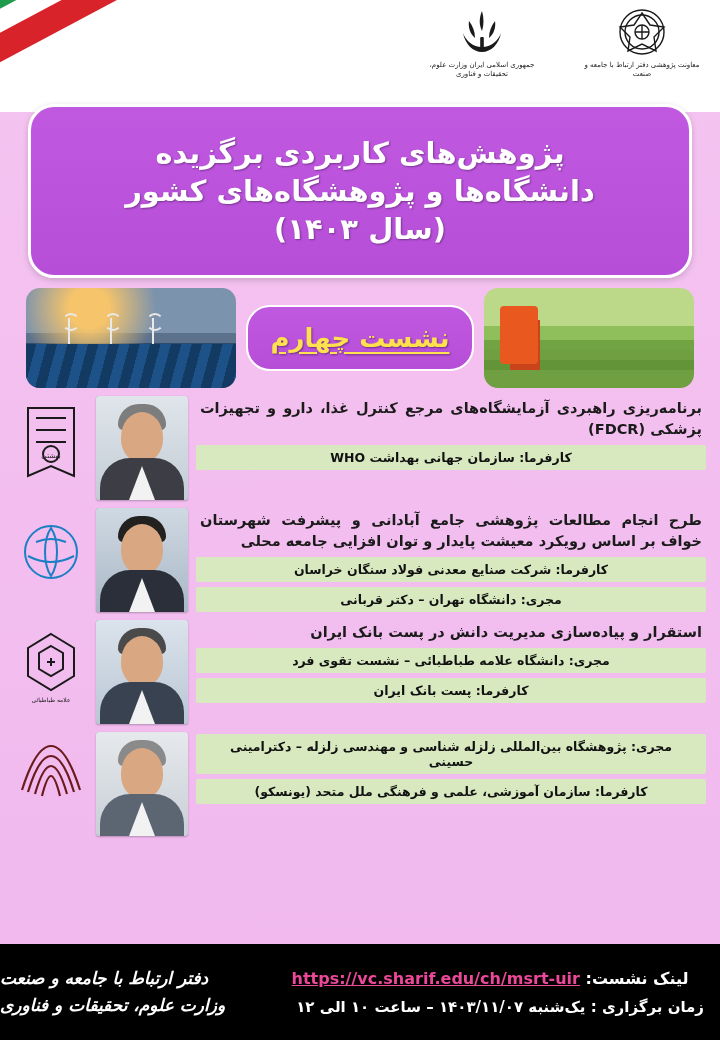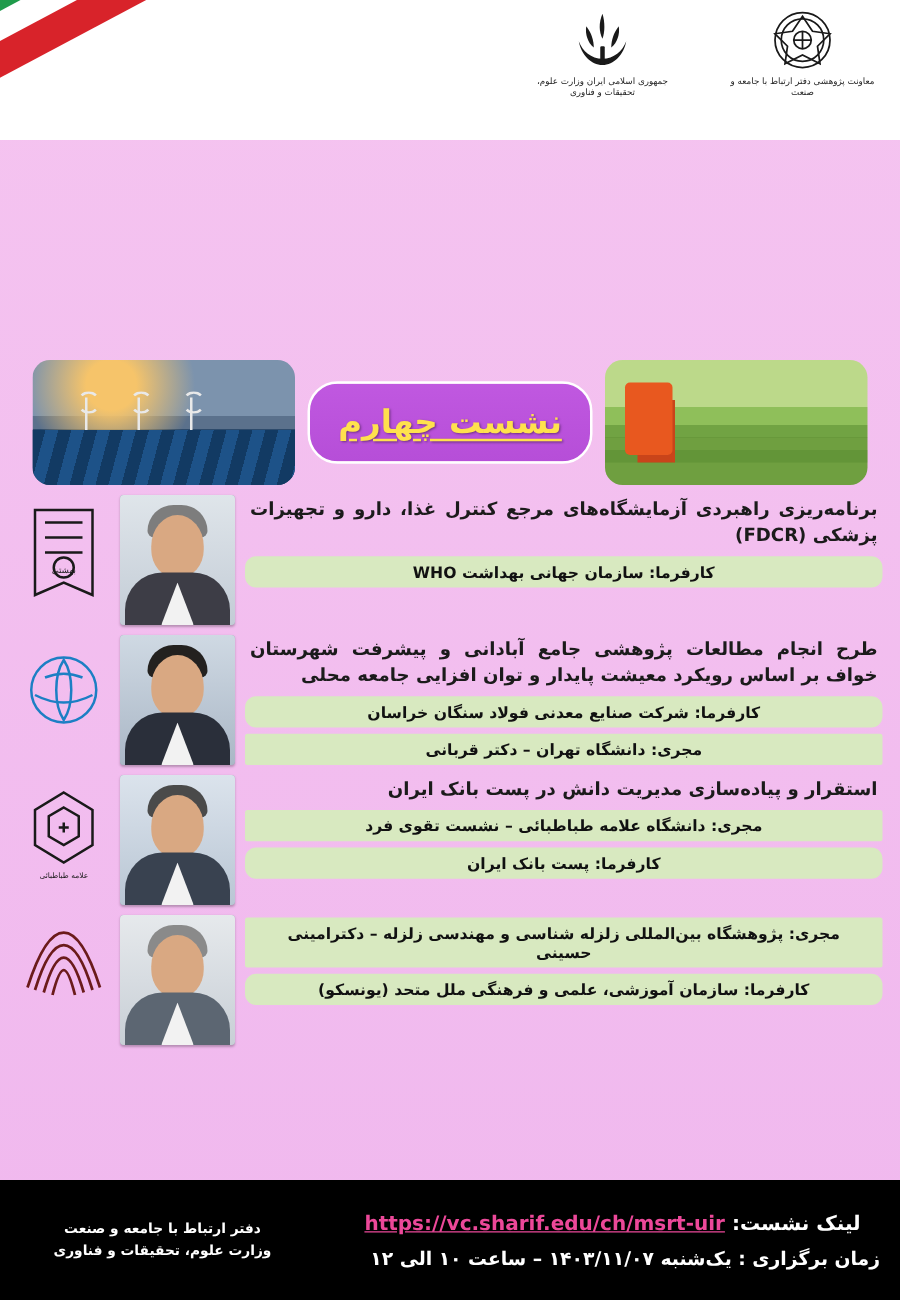--- a/index.html
+++ b/index.html
@@ -190,42 +190,43 @@
     line-height: 1.45; text-align: justify; text-align-last: right;
     padding: 0 4px;
   }
   .meta {
     background: #d8e9c0;
     border-radius: 2px;
     font-size: 12.5px; font-weight: bold; color: #111;
     padding: 5px 10px;
     text-align: center;
   }
-  .meta.alt { background: #d8e9c0; border-radius: 9px; }
+  .meta.alt { background: #d8e9c0; }
   .org-logo {
     width: 74px; height: 92px;
     flex: 0 0 auto; order: 3;
     display: flex; align-items: center; justify-content: center;
     color: #1a1a1a;
   }
 
   
   .footer {
     position: absolute;
     left: 0; right: 0; bottom: 0;
     height: 96px;
     background: #000000;
     display: flex; align-items: center;
   }
   .footer-left {
     width: 260px;
     color: #ffffff;
-    font-size: 11px; font-weight: bold; line-height: 1.6;
-    text-align: center;
+    font-size: 17px; font-weight: bold; line-height: 1.6;
+    text-align: left;
     order: 2;
+    font-style: italic;
   }
   .footer-right {
     flex: 1;
     padding: 0 16px;
     order: 1;
     text-align: center;
   }
   .flink { font-size: 16px; font-weight: bold; color: #ffffff; margin-bottom: 10px; }
   .flink .url { color: #ec4899; text-decoration: underline; direction: ltr; unicode-bidi: embed; }
   .ftime { font-size: 15px; font-weight: bold; color: #ffffff; text-align: right; }
@@ -270,20 +271,25 @@
               <rect x="23.2" y="30" width="3.6" height="14" rx="1"></rect>
             </g>
           </svg>
         </div>
         <div class="logo-cap">جمهوری اسلامی ایران
 وزارت علوم، تحقیقات و فناوری</div>
       </div>
     </div>
   </div>
 
+  <div class="title-card">
+    <div>پژوهش‌های کاربردی برگزیده</div>
+    <div>دانشگاه‌ها و پژوهشگاه‌های کشور</div>
+    <div>(سال ۱۴۰۳)</div>
+  </div>
 
   <div class="banner">
     <div class="img-left solar">
       <div class="turb" style="left:42px;"></div>
       <div class="turb" style="left:84px;"></div>
       <div class="turb" style="left:126px;"></div>
       <div class="panel"></div>
     </div>
 
     <div class="session-pill">

